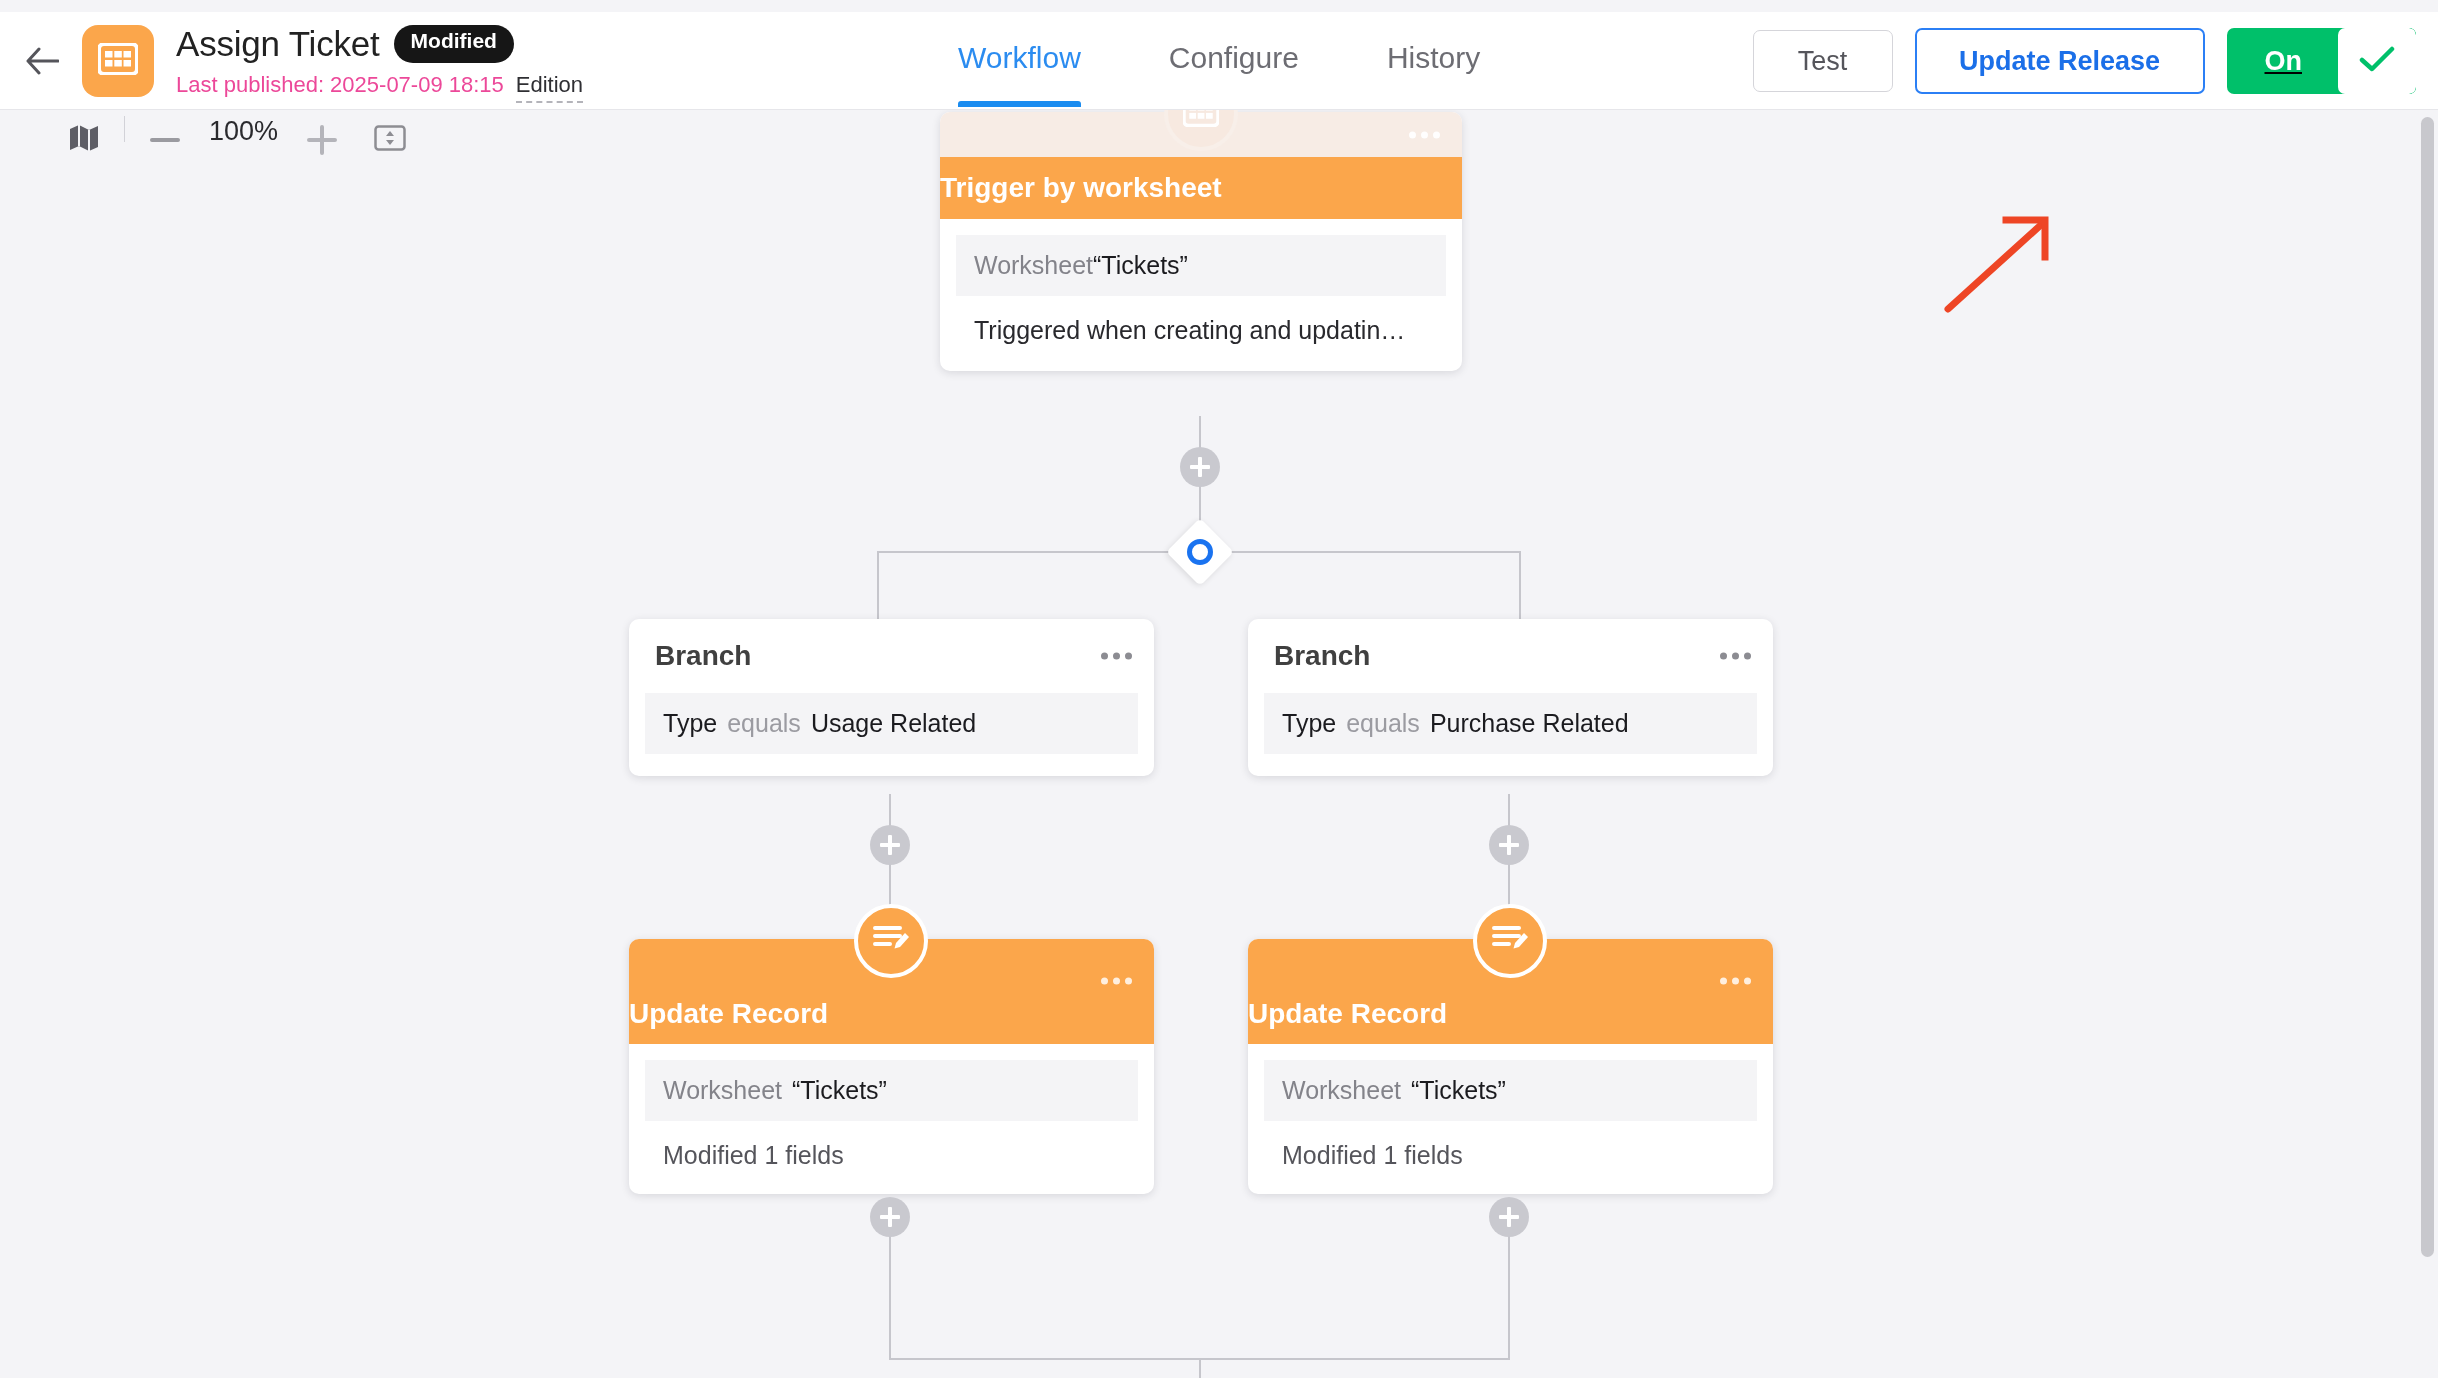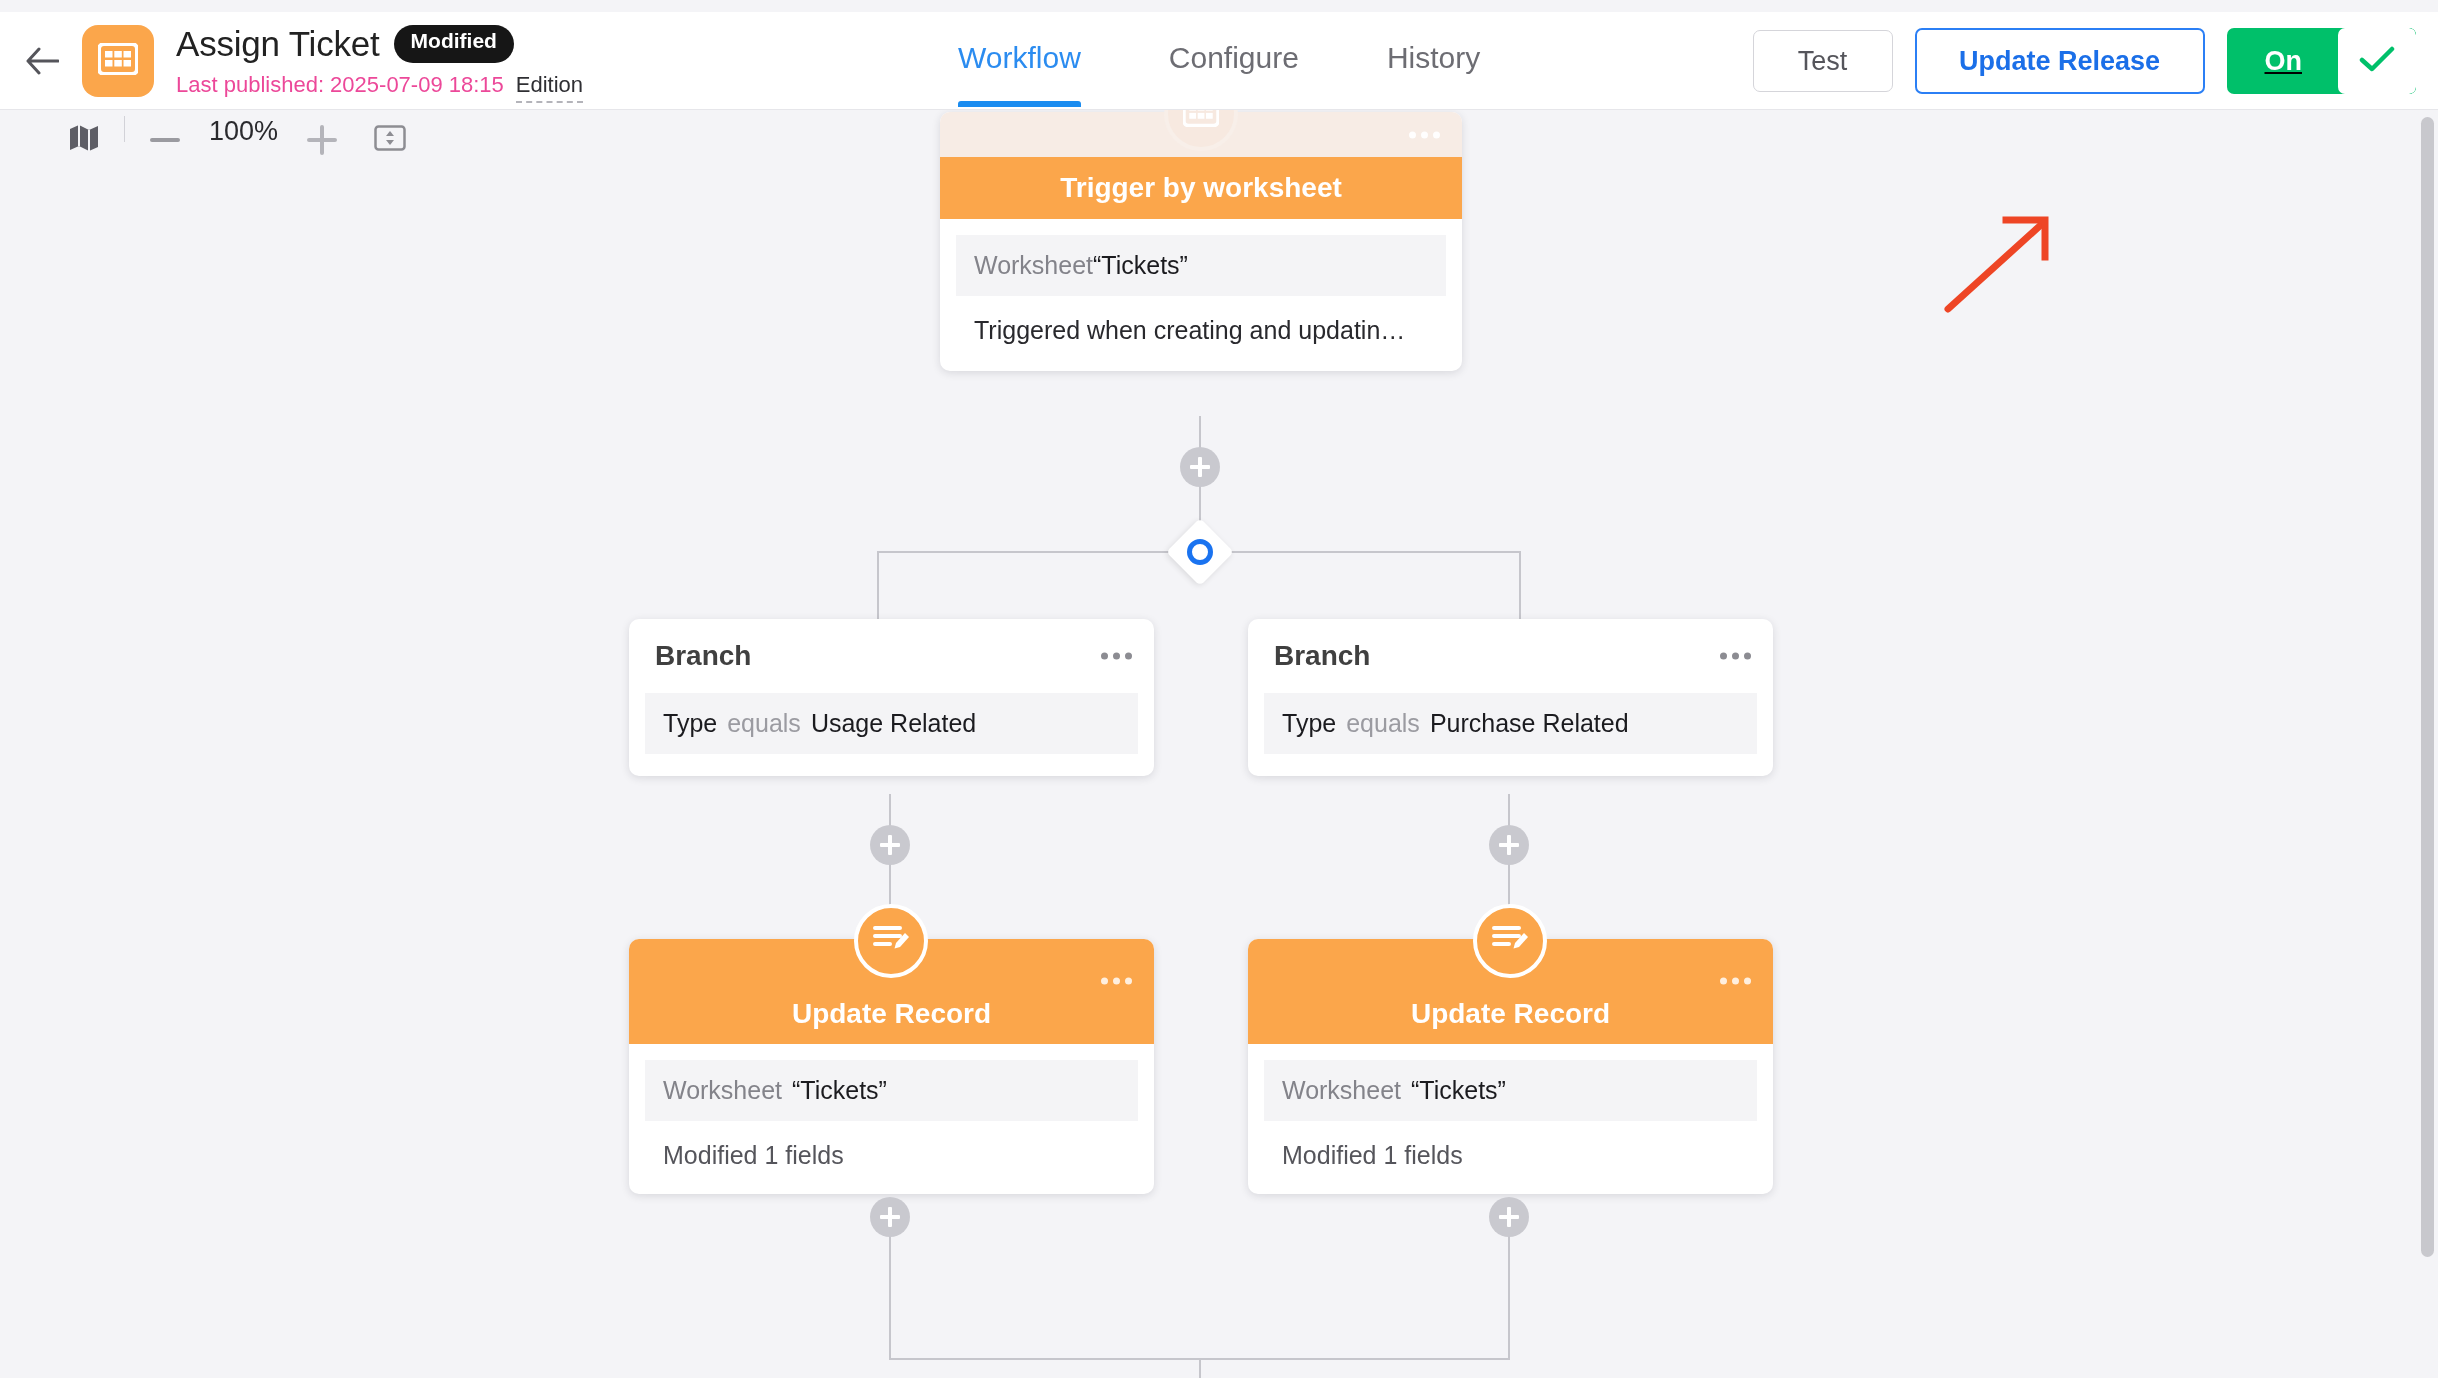--- a/index.html
+++ b/index.html
@@ -316,21 +316,20 @@
     border-color: #f8efe9;
   }
   .node-badge.solid {
     background: #FBA64B;
   }
 
   .card-header {
     height: 62px;
     display: flex;
     align-items: center;
-    justify-content: center;
     color: #ffffff;
     font-size: 28px;
     font-weight: bold;
     position: relative;
     white-space: nowrap;
   }
   .card-header.orange {
     background: #FBA64B;
     border-radius: 0;
   }

